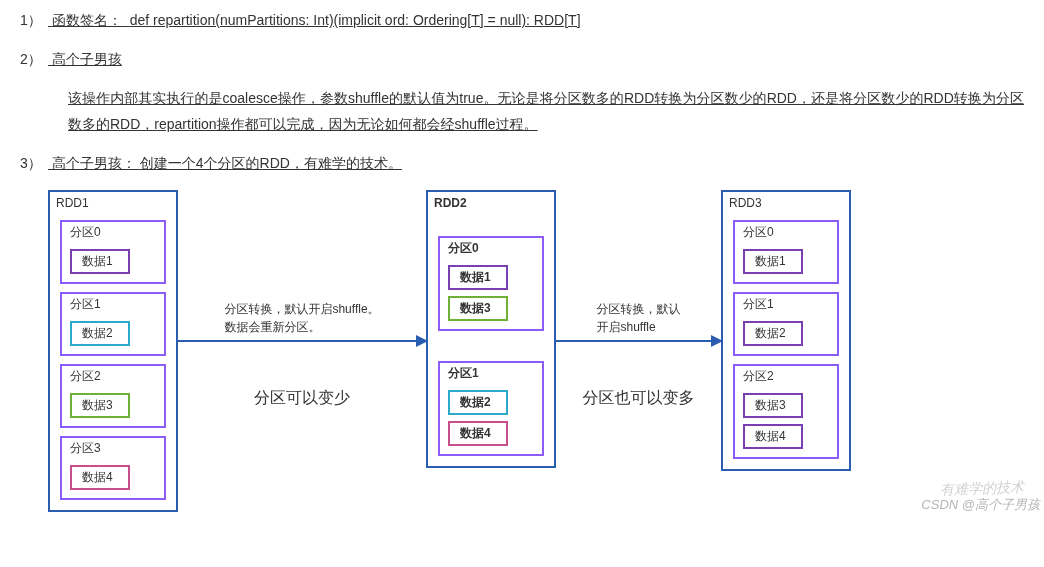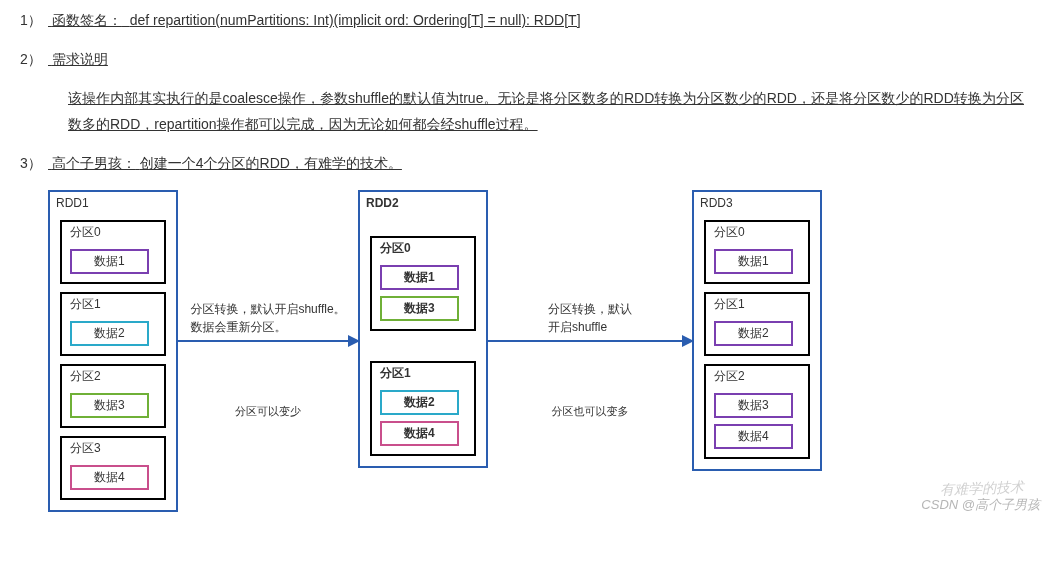--- a/index.html
+++ b/index.html
@@ -40,50 +40,50 @@
       gap: 8px;
       min-width: 130px;
     }
     .rdd-title {
       font-size: 12px;
       color: #333;
       margin-bottom: 2px;
       margin-left: -4px;
     }
     .partition {
-      border: 2px solid #000000;
+      border: 2px solid #8b5cf6;
       padding: 2px 8px 8px 8px;
       display: flex;
       flex-direction: column;
       gap: 6px;
       min-width: 104px;
     }
     .partition-title {
       font-size: 12px;
       color: #333;
       margin-bottom: 2px;
     }
     .data-cell {
-      padding: 2px 22px;
+      padding: 2px 10px;
       font-size: 12px;
       color: #333;
       text-align: left;
       width: fit-content;
       min-width: 60px;
     }
     .c-purple { border: 2px solid #7a3fb0; }
     .c-teal   { border: 2px solid #2aa9c9; }
     .c-green  { border: 2px solid #6fb037; }
     .c-pink   { border: 2px solid #c94f8c; }
     .connector {
       display: flex;
       flex-direction: column;
       align-items: center;
       padding-top: 110px;
-      width: 180px;
+      width: 248px;
     }
     .conn-text-top {
       font-size: 12px;
       color: #333;
       text-align: left;
       line-height: 1.5;
       white-space: pre;
       margin-bottom: 2px;
     }
     .arrow {
@@ -96,23 +96,23 @@
     .arrow::after {
       content: "";
       position: absolute;
       right: -2px;
       top: -5px;
       border-left: 12px solid #2a5db0;
       border-top: 6px solid transparent;
       border-bottom: 6px solid transparent;
     }
     .conn-text-bottom {
-      font-size: 11px;
-      color: #333;
-      margin-top: 58px;
+      font-size: 16px;
+      color: #333;
+      margin-top: 42px;
       font-family: Liberation Serif, serif;
     }
     .watermark {
       position: absolute;
       right: 4px;
       bottom: 6px;
       font-size: 13px;
       color: rgba(120,120,120,0.55);
       font-style: italic;
       pointer-events: none;
@@ -132,21 +132,21 @@
 <body>
 
 <div class="line">
   <span class="item-num">1）</span>
   <span>函数签名：</span>&nbsp;
   <span>def repartition(numPartitions: Int)(implicit ord: Ordering[T] = null): RDD[T]</span>
 </div>
 
 <div class="line">
   <span class="item-num">2）</span>
-  <span>需求说明</span>
+  <span>高个子男孩</span>
 </div>
 <div class="line indent">该操作内部其实执行的是coalesce操作，参数shuffle的默认值为true。无论是将分区数多的RDD转换为分区数少的RDD，还是将分区数少的RDD转换为分区数多的RDD，repartition操作都可以完成，因为无论如何都会经shuffle过程。</div>
 
 <div class="line">
   <span class="item-num">3）</span>
   <span>高个子男孩：</span>
   <span>创建一个4个分区的RDD，有难学的技术。</span>
 </div>
 
 <div class="diagram">
@@ -189,21 +189,21 @@
           <div class="data-cell c-green">数据3</div>
         </div>
         <div class="partition">
           <div class="partition-title">分区1</div>
           <div class="data-cell c-teal">数据2</div>
           <div class="data-cell c-pink">数据4</div>
         </div>
       </div>
   </div>
 
-  <div class="connector" style="width:204px;">
+  <div class="connector" style="width:165px;">
     <div class="conn-text-top">分区转换，默认
 开启shuffle</div>
     <div class="arrow"></div>
     <div class="conn-text-bottom">分区也可以变多</div>
   </div>
 
   <div class="rdd-box">
     <div class="rdd-title">RDD3</div>
     <div id="rdd3-parts" style="display: flex; flex-direction: column; gap: 8px;">
         <div class="partition">

